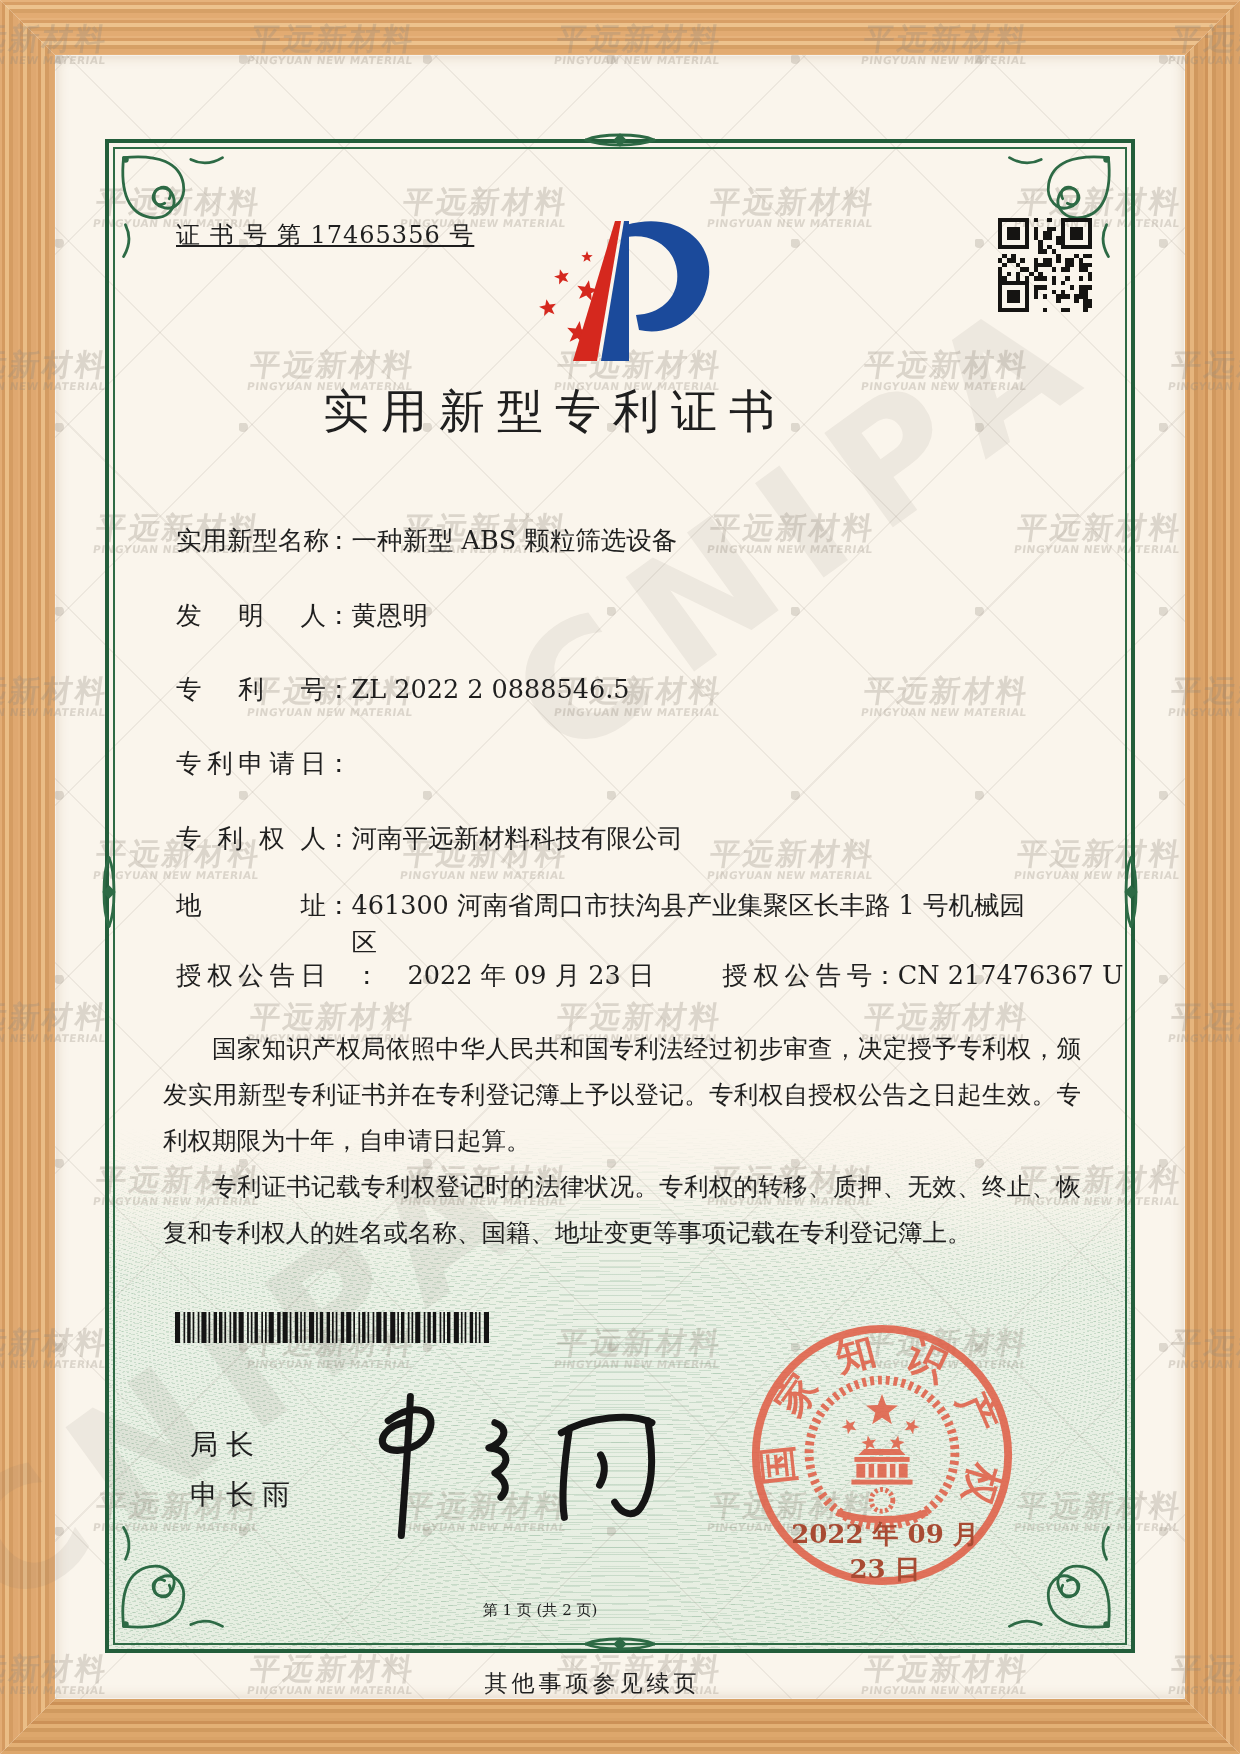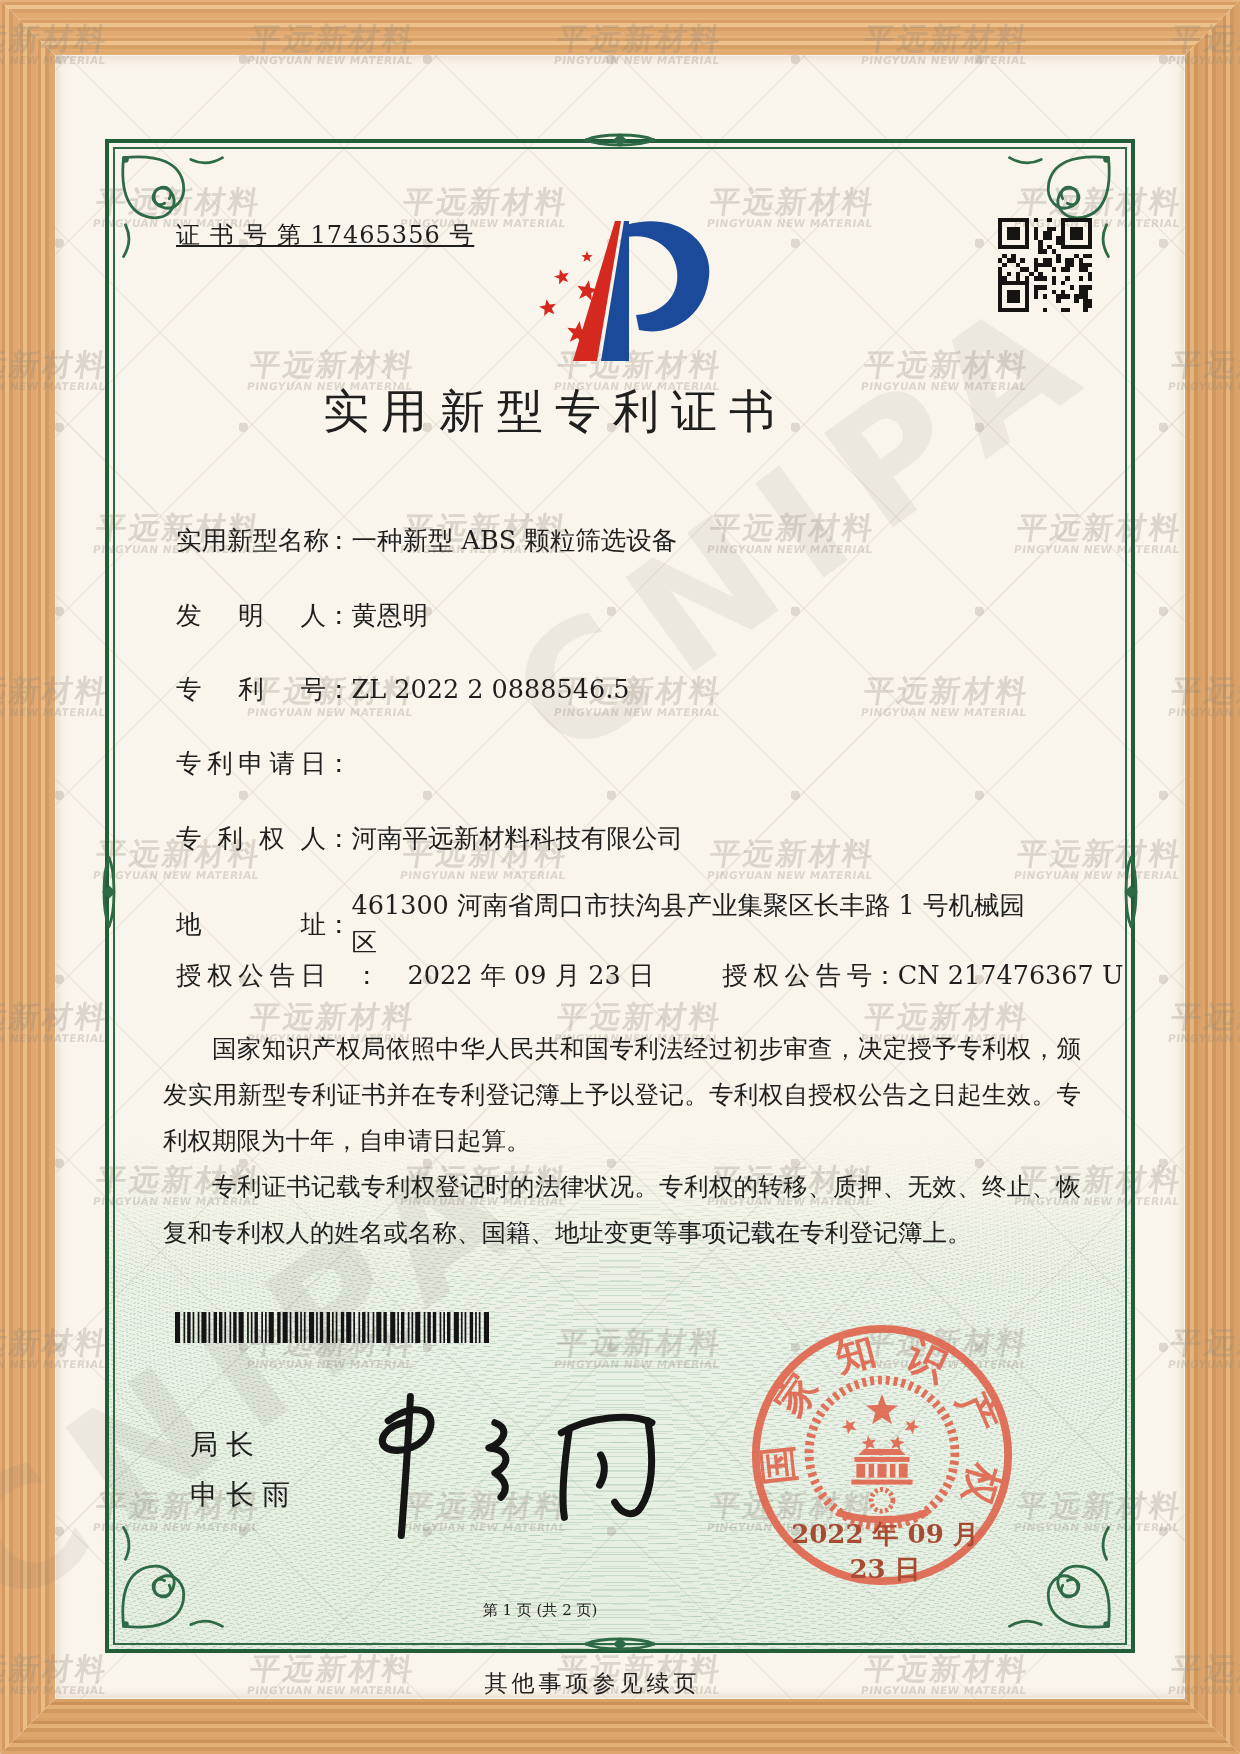--- a/index.html
+++ b/index.html
@@ -63,21 +63,21 @@
   .content{position:absolute;inset:0;z-index:7;}
   .cert-no{position:absolute;left:176px;top:219px;font-size:24px;letter-spacing:1px;text-decoration:underline;}
   .logo{position:absolute;left:533px;top:205px;width:184px;height:165px;}
   .qr{position:absolute;left:998px;top:218px;width:94px;height:94px;}
   .title{position:absolute;left:105px;top:381px;width:900px;text-align:center;
     font-size:46px;font-weight:400;letter-spacing:12px;}
   .frow{position:absolute;left:176px;display:flex;align-items:flex-start;font-size:25.5px;line-height:37px;}
   .lab{display:inline-block;width:150px;text-align:justify;text-align-last:justify;white-space:nowrap;}
   .colon{display:inline-block;}
   .val{display:inline-block;}
-  .r0{top:522px;} .r1{top:597px;} .r2{top:671px;} .r3{top:745px;} .r4{top:820px;} .r5{top:887px;align-items:center;}
+  .r0{top:522px;} .r1{top:597px;} .r2{top:671px;} .r3{top:745px;} .r4{top:820px;} .r5{top:887px;}
   .r5 .val{width:676px;}
   .grant{top:957px;gap:28px;}
   .grant .pair2{margin-left:40px;display:flex;}
   .body-text{position:absolute;left:163px;top:1026px;width:918px;font-size:24.5px;line-height:46px;text-align:justify;}
   .body-text p{margin:0;text-indent:2em;}
   .barcode{position:absolute;left:175px;top:1312px;width:318px;height:31px;}
   .signer-title{position:absolute;left:190px;top:1426px;font-size:28px;letter-spacing:8px;
     font-family:"DejaVu Sans","Liberation Sans",sans-serif;}
   .signer-name{position:absolute;left:190px;top:1476px;font-size:28px;letter-spacing:8px;
     font-family:"DejaVu Sans","Liberation Sans",sans-serif;}

